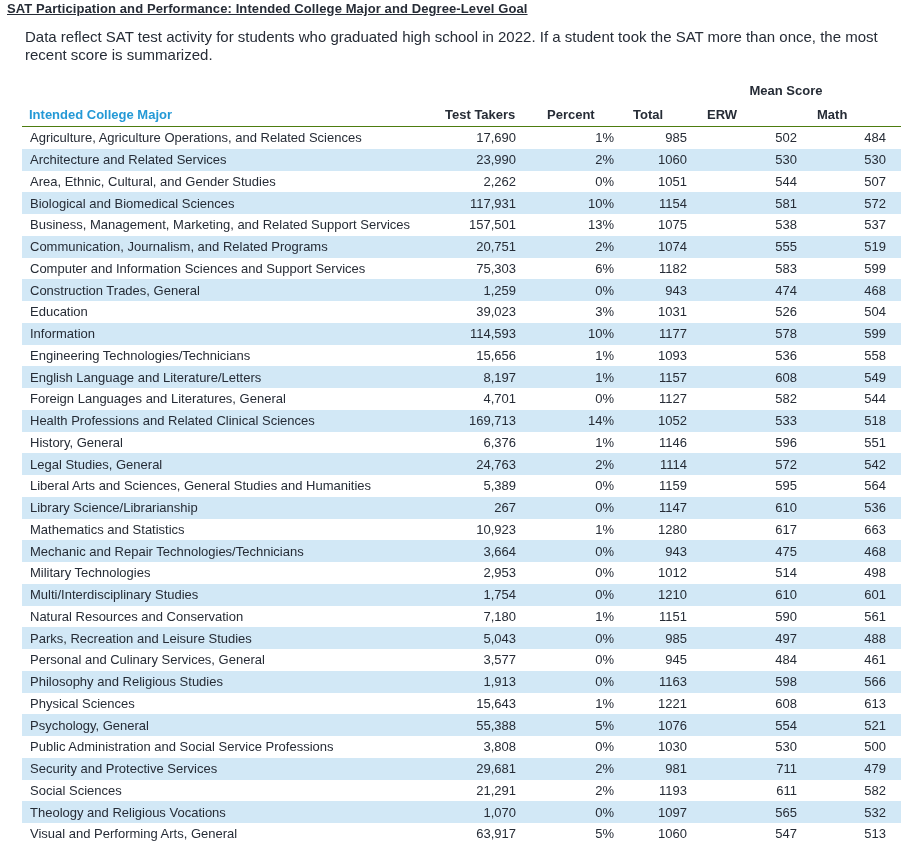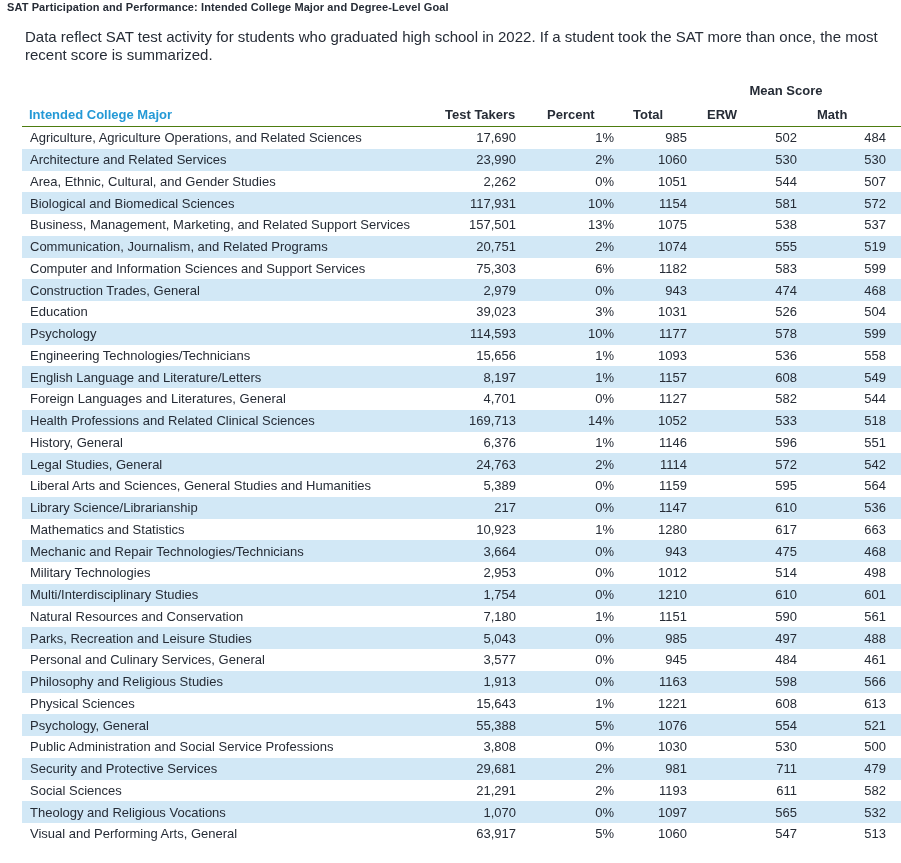--- a/index.html
+++ b/index.html
@@ -4,22 +4,23 @@
 <style>
   html,body{margin:0;padding:0;}
   body{
     width:901px;height:863px;position:relative;overflow:hidden;
     background:#ffffff;
     font-family:"Liberation Sans", sans-serif;
     color:var(--text-color,#262c36);
   }
   .report-title{
     position:absolute;left:7px;top:1px;
-    font-size:11px;font-weight:bold;letter-spacing:.1px;
+    font-size:13px;font-weight:bold;letter-spacing:.1px;
     white-space:nowrap;
+    text-decoration:underline;
   }
   .report-desc{
     position:absolute;left:13px;top:28px;width:880px;
     font-size:15px;line-height:17.5px;margin-left:12px;
   }
   .tablewrap{position:absolute;left:22px;top:76px;width:879px;}
   table{border-collapse:collapse;table-layout:fixed;width:879px;font-size:13px;}
   col.c-major{width:423px;}
   col.c-tt{width:102px;}
   col.c-pct{width:86px;}
@@ -135,36 +136,36 @@
         <tr>
           <td class="d-major">Computer and Information Sciences and Support Services</td>
           <td class="num d-tt">75,303</td>
           <td class="num d-pct">6%</td>
           <td class="num d-total">1182</td>
           <td class="num d-erw">583</td>
           <td class="num d-math">599</td>
         </tr>
         <tr>
           <td class="d-major">Construction Trades, General</td>
-          <td class="num d-tt">2,979</td>
+          <td class="num d-tt">1,259</td>
           <td class="num d-pct">0%</td>
           <td class="num d-total">943</td>
           <td class="num d-erw">474</td>
           <td class="num d-math">468</td>
         </tr>
         <tr>
           <td class="d-major">Education</td>
           <td class="num d-tt">39,023</td>
           <td class="num d-pct">3%</td>
           <td class="num d-total">1031</td>
           <td class="num d-erw">526</td>
           <td class="num d-math">504</td>
         </tr>
         <tr>
-          <td class="d-major">Psychology</td>
+          <td class="d-major">Information</td>
           <td class="num d-tt">114,593</td>
           <td class="num d-pct">10%</td>
           <td class="num d-total">1177</td>
           <td class="num d-erw">578</td>
           <td class="num d-math">599</td>
         </tr>
         <tr>
           <td class="d-major">Engineering Technologies/Technicians</td>
           <td class="num d-tt">15,656</td>
           <td class="num d-pct">1%</td>
@@ -215,21 +216,21 @@
         <tr>
           <td class="d-major">Liberal Arts and Sciences, General Studies and Humanities</td>
           <td class="num d-tt">5,389</td>
           <td class="num d-pct">0%</td>
           <td class="num d-total">1159</td>
           <td class="num d-erw">595</td>
           <td class="num d-math">564</td>
         </tr>
         <tr>
           <td class="d-major">Library Science/Librarianship</td>
-          <td class="num d-tt">217</td>
+          <td class="num d-tt">267</td>
           <td class="num d-pct">0%</td>
           <td class="num d-total">1147</td>
           <td class="num d-erw">610</td>
           <td class="num d-math">536</td>
         </tr>
         <tr>
           <td class="d-major">Mathematics and Statistics</td>
           <td class="num d-tt">10,923</td>
           <td class="num d-pct">1%</td>
           <td class="num d-total">1280</td>

